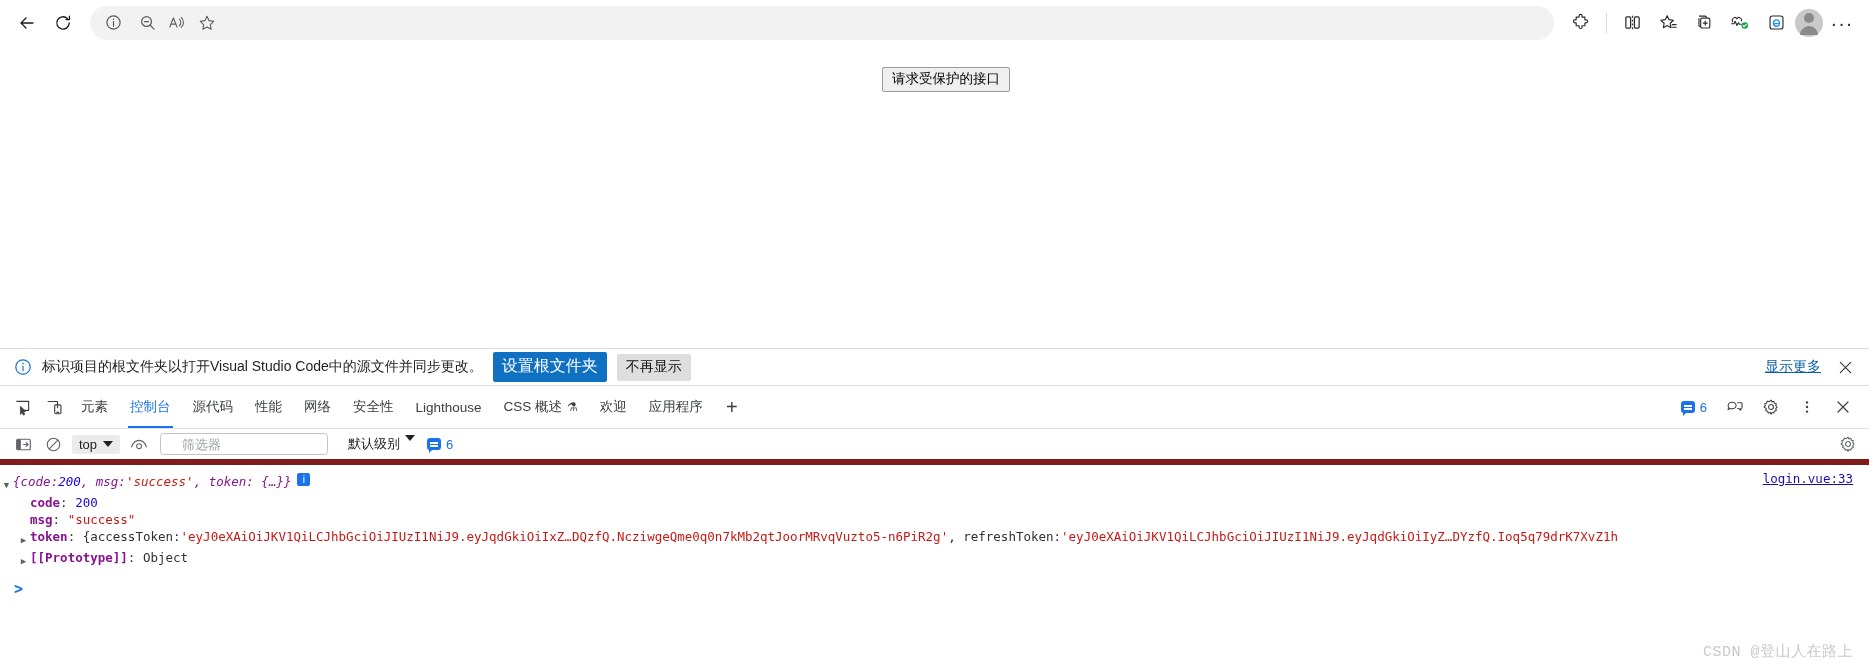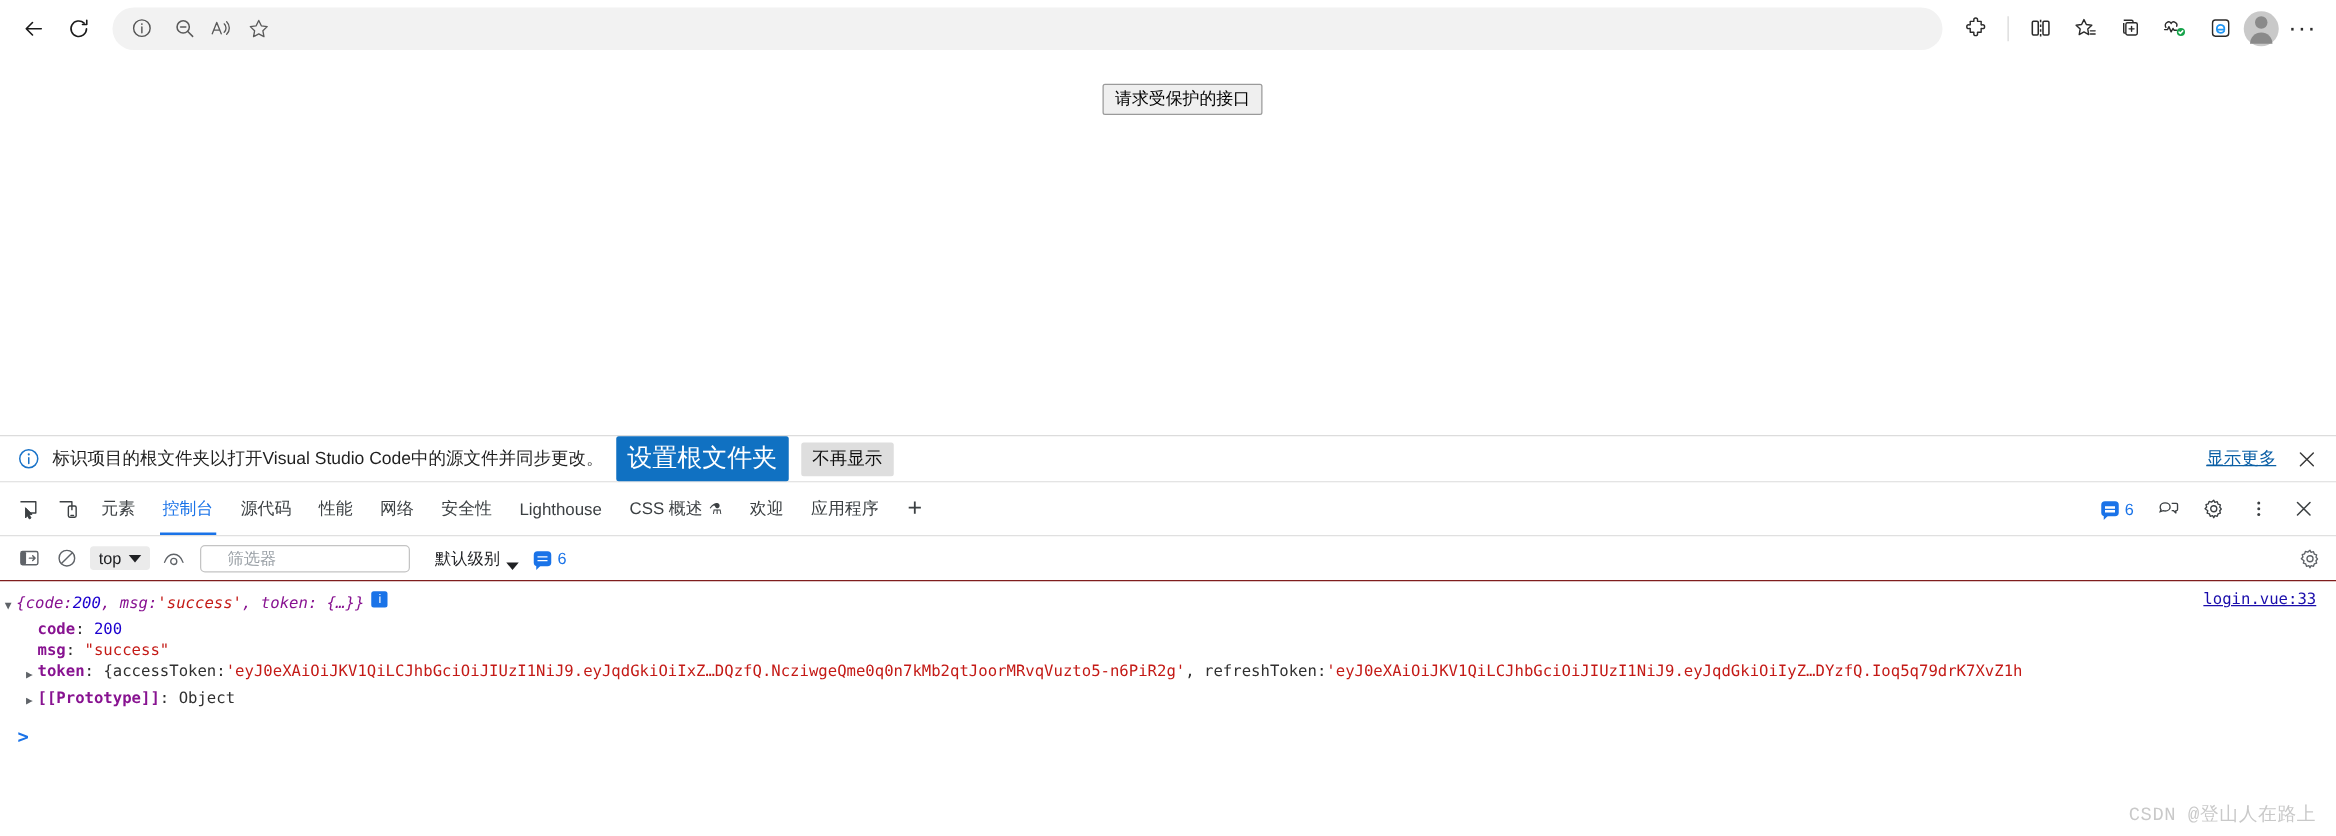--- a/index.html
+++ b/index.html
@@ -106,21 +106,21 @@
     color:#1a73c8;
     display:flex;align-items:center;justify-content:center;
   }
   .infobar-text {
     font-size: 14px;
     color: #1f1f1f;
   }
   .btn-primary {
     background: #1071c2;
     color: #fff;
-    font-size: 20px;
+    font-size: 16px;
     border: none;
     border-radius: 2px;
     padding: 4px 9px 5px;
     cursor: pointer;
     font-family: "Liberation Sans", sans-serif;
   }
   .btn-secondary {
     background: #dedede;
     color: #101010;
     font-size: 14px;
@@ -193,21 +193,21 @@
   }
   .speech {
     width:14px;height:12px;background:#1a73e8;border-radius:3px;position:relative;flex:none;
   }
   .speech::after{content:"";position:absolute;bottom:-3px;left:2px;border-width:4px 4px 0 0;border-style:solid;border-color:#1a73e8 transparent transparent transparent;}
   .speech::before{content:"";position:absolute;top:4px;left:3px;width:8px;height:1.5px;background:#fff;box-shadow:0 3px 0 #fff;}
 
   .dt-toolbar {
     height: 36px;
     display:flex; align-items:center;
-    border-bottom: 1px solid #7f1d1d;
+    border-bottom: 6px solid #7f1d1d;
     padding: 0 8px 0 10px;
     gap: 4px;
   }
   .dt-tb-icon {
     width: 26px; height: 24px;
     display:flex;align-items:center;justify-content:center;
     color:#5f6368; flex:none;
   }
   .ctx-select {
     display:flex; align-items:center; gap:6px;
@@ -222,21 +222,21 @@
     border-radius: 4px;
     font-size: 13px;
     padding: 0 21px;
     color:#202124;
     font-family:"Liberation Sans",sans-serif;
     outline:none;
     margin-left: 4px;
   }
   .filter-input::placeholder { color: #9aa0a6; }
   .level-select {
-    display:flex;align-items:flex-end;gap:5px;
+    display:flex;align-items:flex-start;gap:5px;
     font-size:13px;color:#202124;margin-left:16px;
   }
   .dt-tb-spacer{flex:1 1 auto;}
 
   
   .console-body {
     flex: 1 1 auto;
     position: relative;
     font-family: "DejaVu Sans Mono", "Liberation Mono", monospace;
     font-size: 12.5px;

